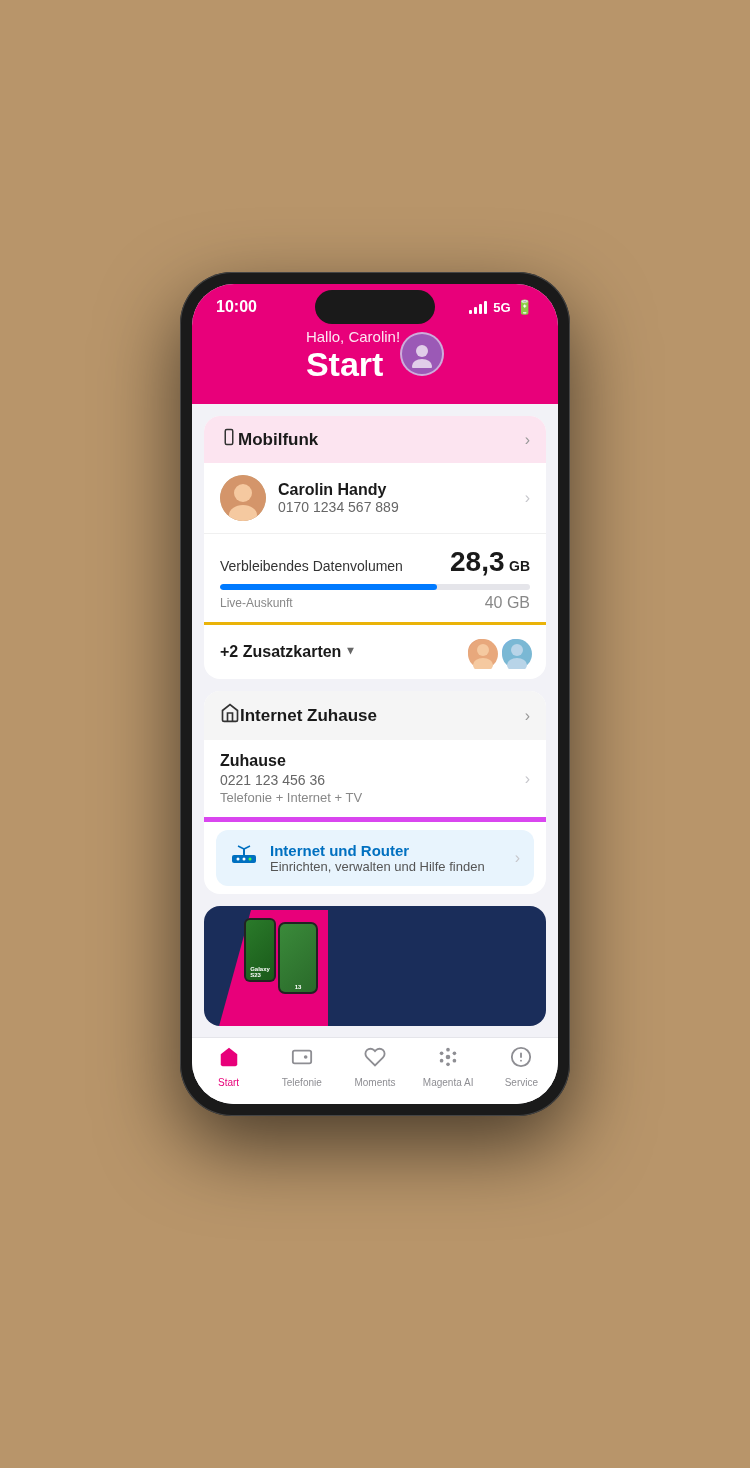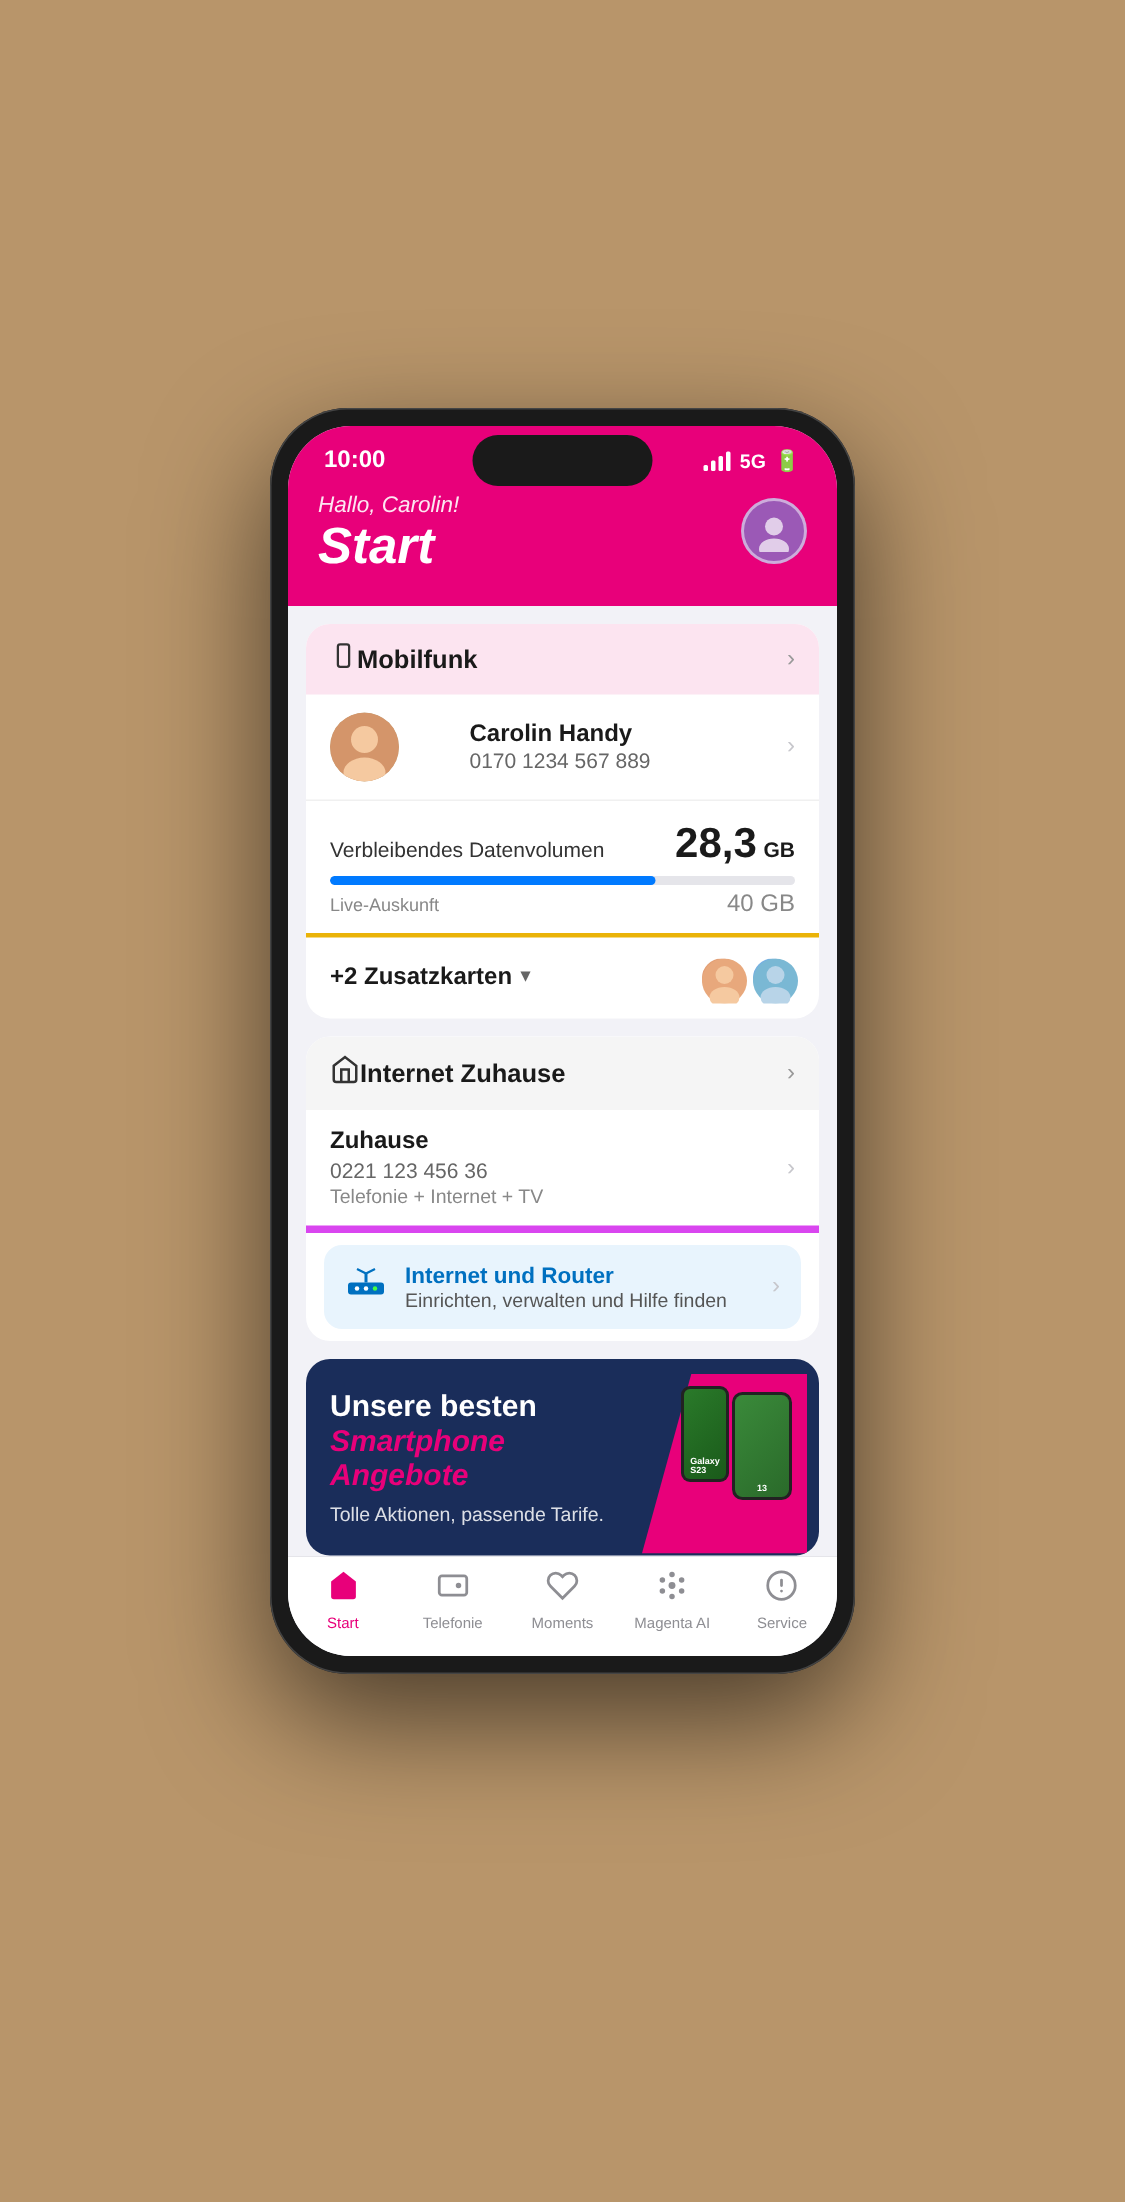--- a/index.html
+++ b/index.html
@@ -77,23 +77,22 @@
       color: white;
       font-size: 13px;
     }
 
     
     .header {
       background: #e8007a;
       padding: 4px 20px 20px;
       flex-shrink: 0;
       display: flex;
-      justify-content: space-between;
+      justify-content: center;
       align-items: flex-start;
-      font-style: italic;
     }
 
     .header-text .greeting {
       font-size: 15px;
       color: rgba(255,255,255,0.9);
       font-weight: 400;
     }
 
     .header-text .title {
       font-size: 34px;
@@ -170,21 +169,21 @@
       height: 46px;
       border-radius: 50%;
       background: #c8a882;
       overflow: hidden;
       flex-shrink: 0;
       display: flex;
       align-items: center;
       justify-content: center;
     }
 
-    .user-info { flex: 1; margin-left: 35px; }
+    .user-info { flex: 1; }
     .user-name { font-size: 16px; font-weight: 700; color: #1a1a1a; }
     .user-number { font-size: 14px; color: #666; }
 
     .row-arrow { color: #c7c7cc; font-size: 16px; }
 
     
     .data-volume {
       padding: 14px 16px 10px;
       border-bottom: 3px solid #eab308;
     }
@@ -575,25 +574,20 @@
             </span>
             <div class="router-info">
               <div class="router-title">Internet und Router</div>
               <div class="router-subtitle">Einrichten, verwalten und Hilfe finden</div>
             </div>
             <span class="router-arrow">›</span>
           </div>
         </div>
 
         <div class="promo-banner">
-          <div class="promo-text">
-            <div class="promo-title">Unsere besten</div>
-            <span class="promo-title-pink">Smartphone Angebote</span>
-            <div class="promo-subtitle">Tolle Aktionen, passende Tarife.</div>
-          </div>
           <div class="promo-phones">
             <div class="promo-bg-shape"></div>
             <div class="phone-mockup">
               <div class="phone-mock-small">
                 <div style="position:absolute;bottom:4px;left:50%;transform:translateX(-50%);font-size:6px;color:white;z-index:5;font-weight:700;">Galaxy<br>S23</div>
               </div>
               <div class="phone-mock-large">
                 <div style="position:absolute;bottom:4px;left:50%;transform:translateX(-50%);font-size:6px;color:white;z-index:5;font-weight:700;text-align:center;">13</div>
               </div>
             </div>

